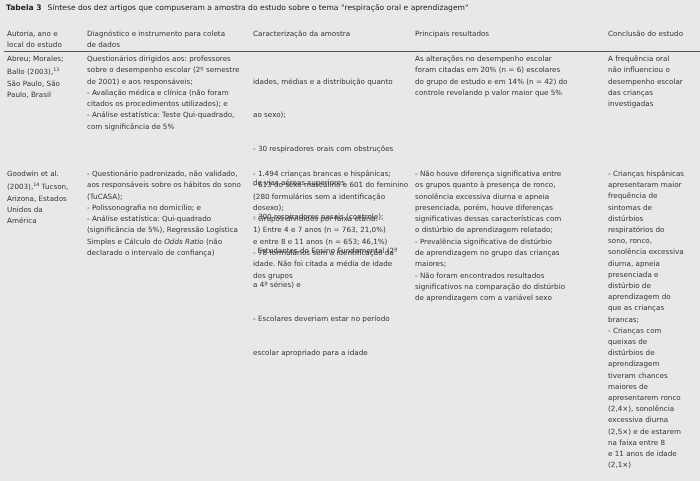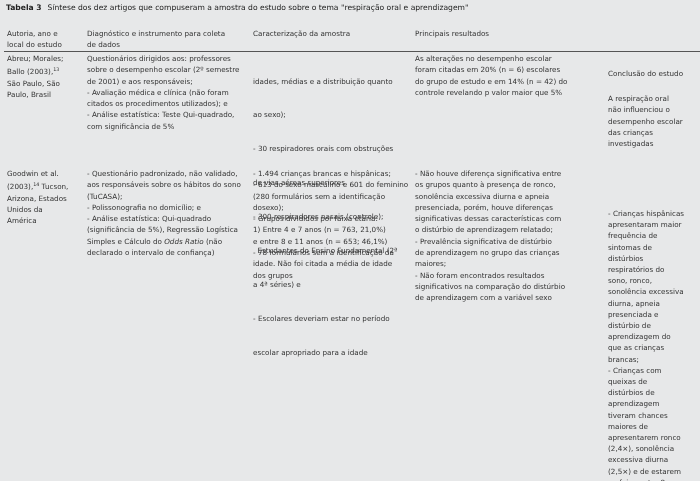--- a/index.html
+++ b/index.html
@@ -19,21 +19,21 @@
   .hdr, .row {
     position: absolute; left: 0; width: 700px;
   }
   .hdr { top: 25px; height: 26px; padding-left: 28px; }
   .rule { position: absolute; left: 4px; width: 696px; height: 1px; background: #555; }
   .cell { position: absolute; line-height: 11.3px; }
   .c1 { left: 7px; width: 78px; }
   .c2 { left: 87px; width: 165px; }
   .c3 { left: 253px; width: 152px; }
   .c4 { left: 408px; width: 192px; margin-left: 7px; }
-  .c5 { left: 608px; width: 92px; margin-top: 40px; }
+  .c5 { left: 608px; width: 92px; }
   .line { display: block; white-space: nowrap; }
   sup { font-size: 4.8px; vertical-align: 3px; }
   i { font-style: italic; }
 </style>
 </head>
 <body>
 
 <div class="title">
   <b>Tabela 3</b><span>Síntese dos dez artigos que compuseram a amostra do estudo sobre o tema "respiração oral e aprendizagem"</span>
 </div>
@@ -87,21 +87,21 @@
     <span class="line">- Escolares deveriam estar no período</span>
     <span class="line">escolar apropriado para a idade</span>
   </div>
   <div class="cell c4">
     <span class="line">As alterações no desempenho escolar</span>
     <span class="line">foram citadas em 20% (n = 6) escolares</span>
     <span class="line">do grupo de estudo e em 14% (n = 42) do</span>
     <span class="line">controle revelando p valor maior que 5%</span>
   </div>
   <div class="cell c5">
-    <span class="line">A respiração oral</span>
+    <span class="line">A frequência oral</span>
     <span class="line">não influenciou o</span>
     <span class="line">desempenho escolar</span>
     <span class="line">das crianças</span>
     <span class="line">investigadas</span>
   </div>
 </div>
 
 <div class="row" style="top:168px">
   <div class="cell c1">
     <span class="line">Goodwin et al.</span>

